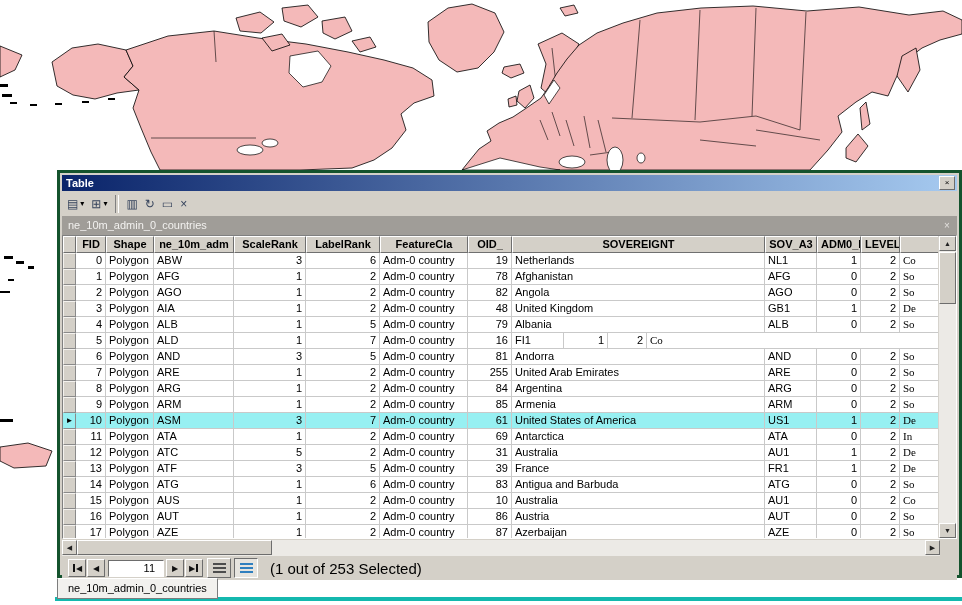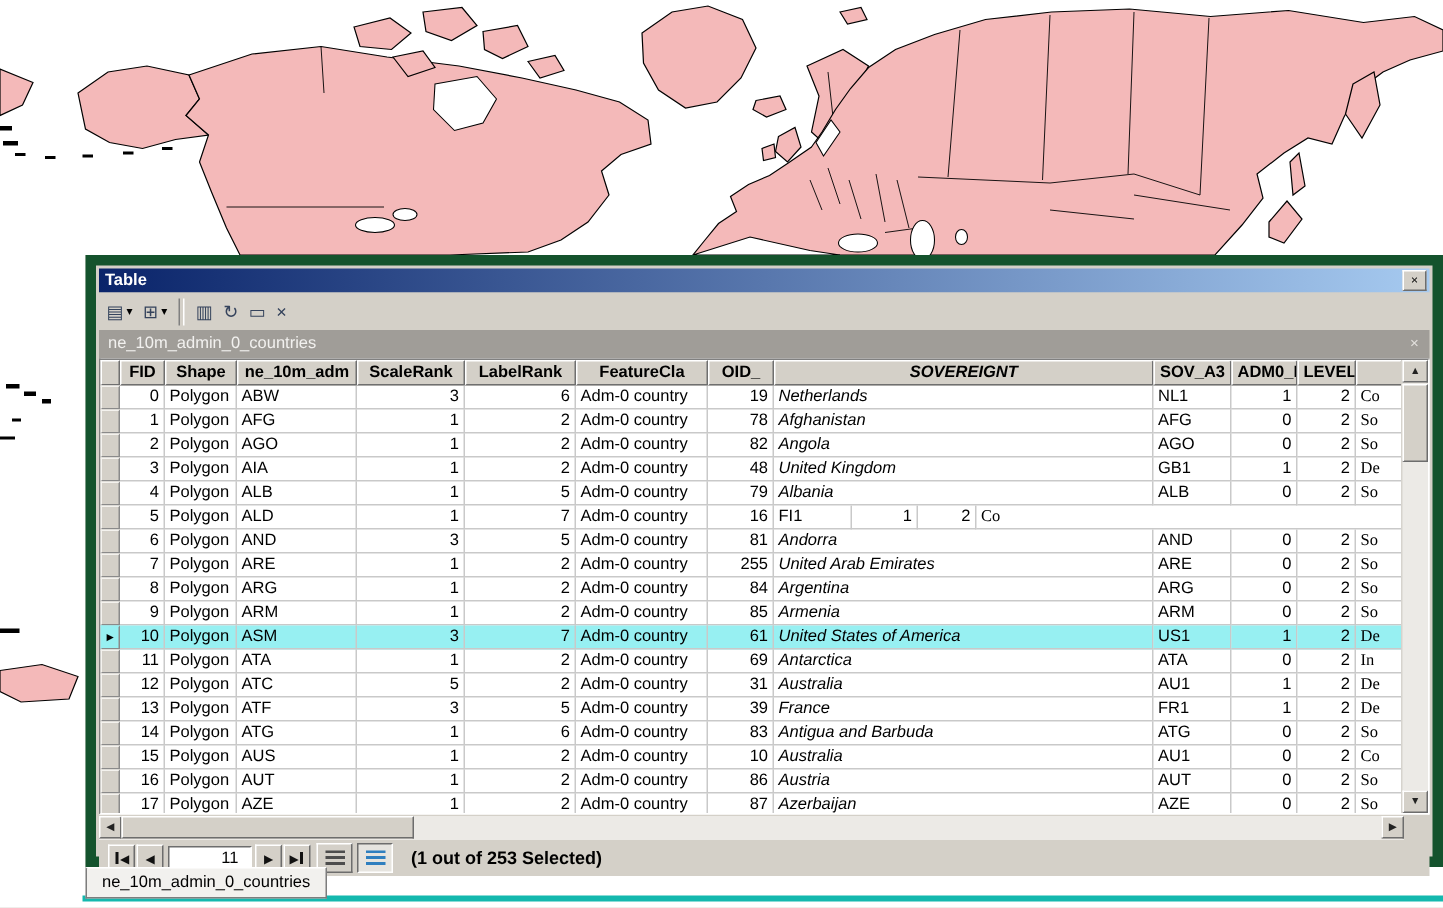--- a/index.html
+++ b/index.html
@@ -9,21 +9,21 @@
   
   #map-svg{position:absolute;left:0;top:0;}
   .land{fill:var(--land);stroke:#000;stroke-width:0.8;}
   .sea{fill:#fff;stroke:#000;stroke-width:0.7;}
   .border{fill:none;stroke:#000;stroke-width:0.6;}
   .isl{fill:#000;stroke:none;}
   #teal-strip{position:absolute;left:55px;right:0;top:597px;height:4px;background:var(--teal-strip);}
 
   
   .table-window{position:absolute;left:57px;top:170px;width:905px;height:408px;
-    background:var(--chrome);border:7px solid #14532d;box-sizing:border-box;padding:2px;}
+    background:var(--chrome);border:3px solid #14532d;box-sizing:border-box;padding:2px;}
   .titlebar{height:16px;display:flex;align-items:center;
     background:linear-gradient(to right,var(--titlebar-left),var(--titlebar-right));
     padding:0 2px 0 4px;}
   .title-text{color:#fff;font-size:11px;font-weight:bold;flex:1;line-height:16px;}
   .close-btn{width:14px;height:12px;background:var(--chrome);border:1px solid;
     border-color:#fff #6d6d6d #6d6d6d #fff;font-size:8px;line-height:11px;text-align:center;color:#000;}
 
   .toolbar{height:25px;display:flex;align-items:center;padding:0 2px;background:var(--chrome);}
   .tb-btn{height:20px;display:flex;align-items:center;padding:0 3px;margin-right:1px;}
   .tb-ico{font-size:12px;color:#35435c;}
@@ -41,21 +41,21 @@
   .hc{background:var(--chrome);border:1px solid;border-color:#fff #6f6f6f #6f6f6f #fff;
     font-weight:bold;text-align:center;font-size:11px;line-height:15px;}
   .tbody .trow{display:flex;height:16px;}
   .cell{box-sizing:border-box;flex:0 0 auto;padding:0 3px;font-size:11px;line-height:15px;
     white-space:nowrap;overflow:hidden;}
   .tbody .cell{border-right:1px solid #c9c9c9;border-bottom:1px solid #c9c9c9;color:#000;}
   .tbody .selcell{background:var(--chrome);border:1px solid;border-color:#f4f2ee #8a8a8a #8a8a8a #f4f2ee;
     font-size:8px;text-align:center;line-height:14px;padding:0;}
   .selcell{width:13px;}
   .c0{width:30px;}.c1{width:48px;}.c2{width:80px;}.c3{width:72px;}.c4{width:74px;}
-  .c5{width:88px;}.c6{width:44px;}.c7{width:253px;font-style:italic;}.c8{width:52px;}.c9{width:44px;}
+  .c5{width:88px;}.c6{width:44px;}.c7{width:253px;}.c8{width:52px;}.c9{width:44px;}
   .c10{width:39px;}.c11{flex:1 1 auto;width:28px;font-family:Liberation Serif, serif;}
   .ar{text-align:right;}.al{text-align:left;}
   .trow.selected .cell{background:var(--selection);}
   .trow.selected .selcell{background:var(--selection);border-color:var(--selection) #8a8a8a #8a8a8a var(--selection);}
 
   .vscroll{position:absolute;right:0;top:0;bottom:0;width:17px;background:#eceae6;
     border-left:1px solid #d6d3cd;}
   .sb-btn{width:15px;height:15px;background:var(--chrome);border:1px solid;
     border-color:#fff #6d6d6d #6d6d6d #fff;font-size:7px;text-align:center;line-height:14px;color:#222;box-sizing:border-box;}
   .vscroll .sb-btn{width:17px;}
@@ -78,21 +78,21 @@
   .rec-input{width:56px;height:17px;border:1px solid;border-color:#6d6d6d #fff #fff #6d6d6d;
     font-family:"Liberation Sans",sans-serif;font-size:11px;text-align:right;padding:0 8px 0 2px;
     margin:0 2px;box-sizing:border-box;}
   .view-btn{width:24px;height:20px;background:var(--chrome);border:1px solid;
     border-color:#fff #6d6d6d #6d6d6d #fff;display:flex;align-items:center;justify-content:center;
     margin-left:3px;box-sizing:border-box;}
   .view-btn.pressed{border-color:#6d6d6d #fff #fff #6d6d6d;background:#e6e4df;}
   .lines{display:block;width:13px;height:11px;}
   .lines.all{background:repeating-linear-gradient(to bottom,#4d4d4d 0 2px,transparent 2px 4px);}
   .lines.selz{background:repeating-linear-gradient(to bottom,#2f7fbf 0 2px,transparent 2px 4px);}
-  .status{font-size:12px;color:#000;margin-left:12px;font-weight:bold;}
+  .status{font-size:15px;color:#000;margin-left:12px;}
 
   .bottom-tab{position:absolute;left:57px;top:578px;height:19px;line-height:18px;
     background:#f2f1ee;border:1px solid #7d7d7d;border-top:1px solid #fff;
     padding:0 10px;font-size:11px;color:#000;}
 </style>
 </head>
 <body>
 
 <div id="screen">
 

